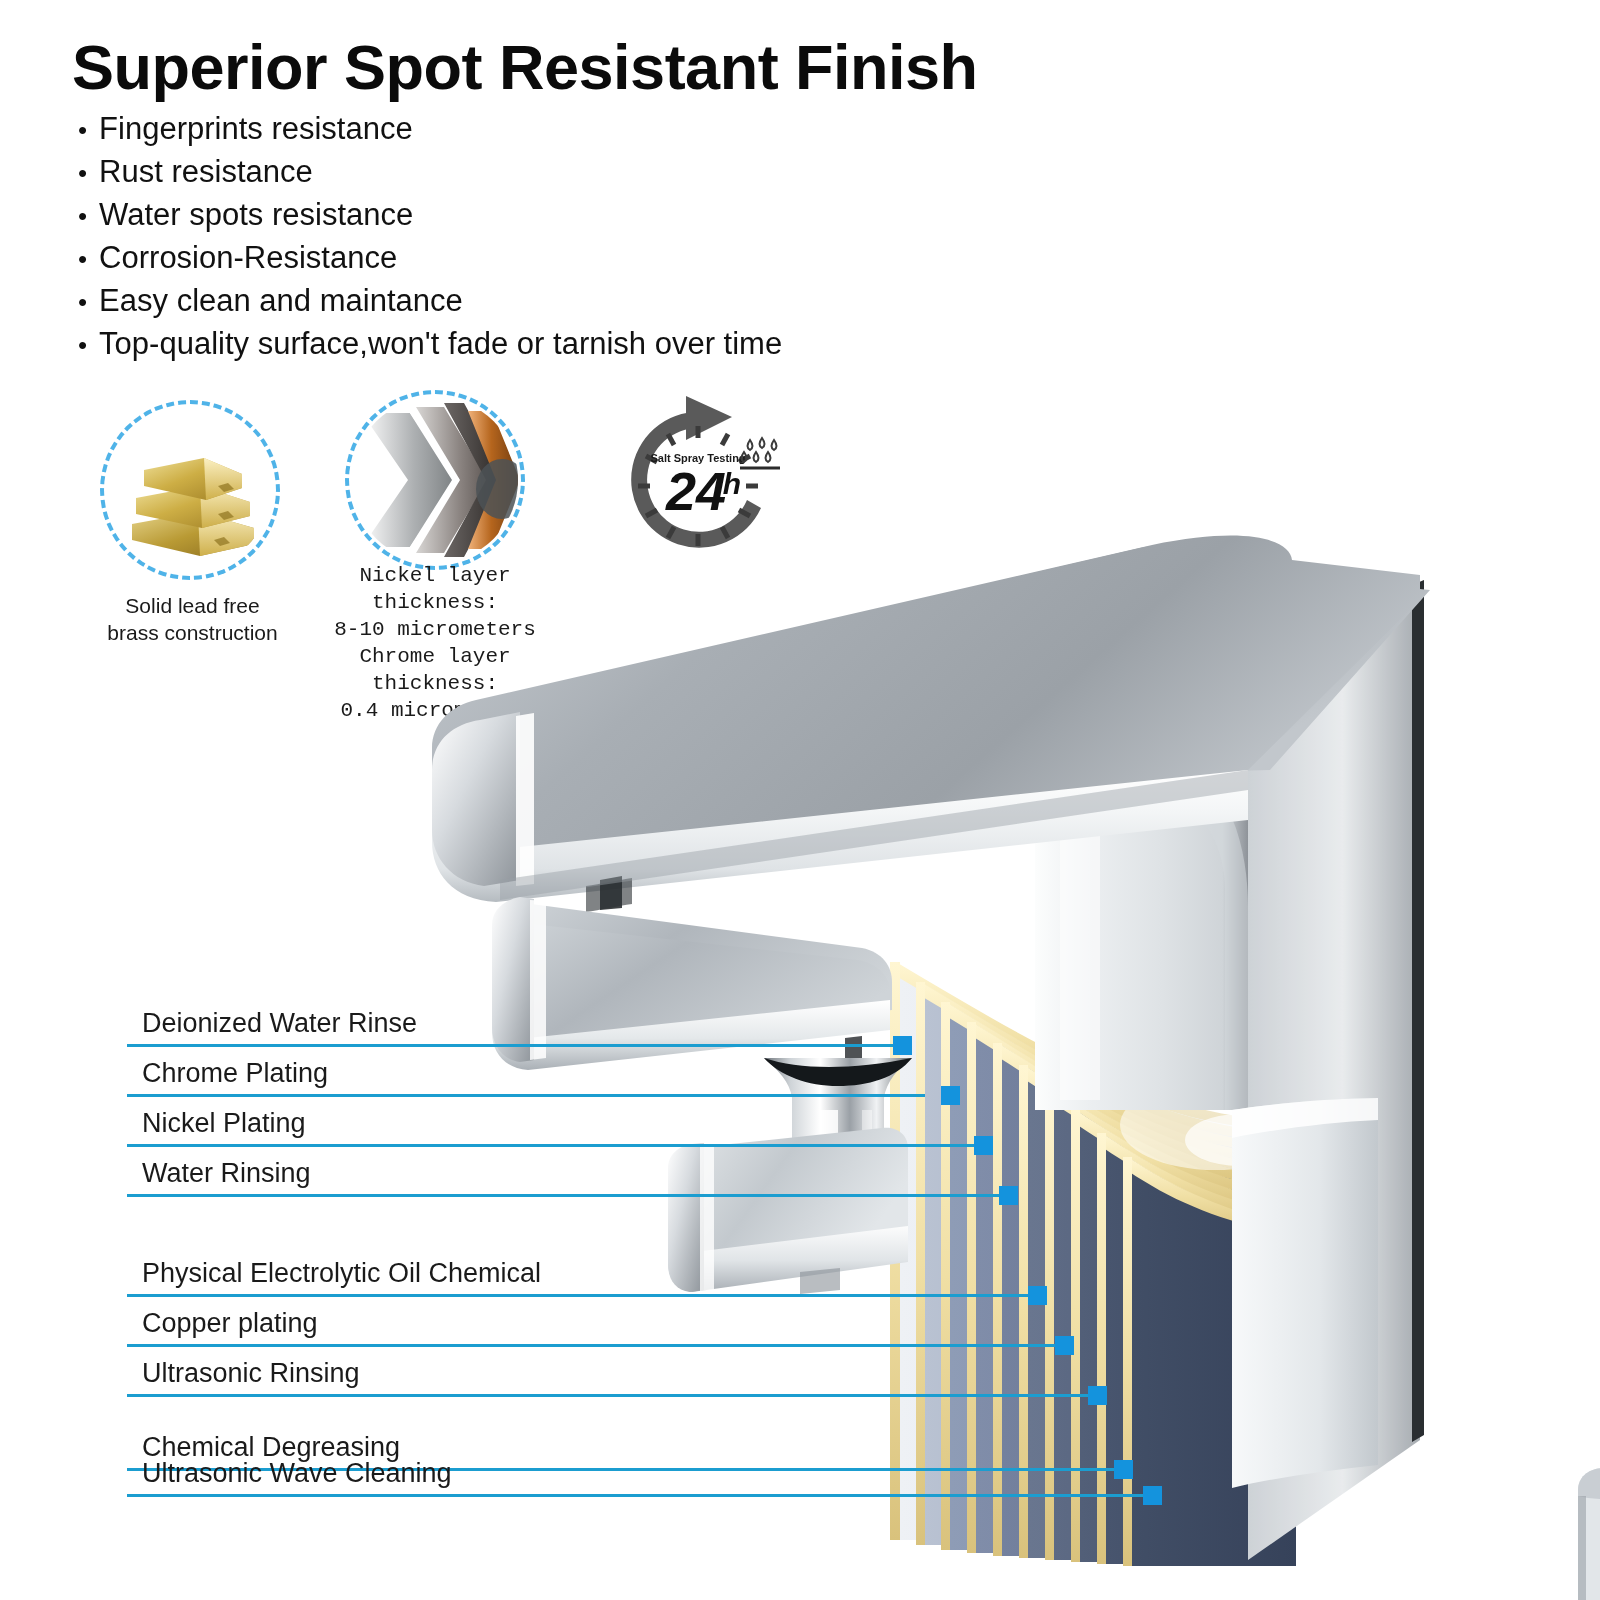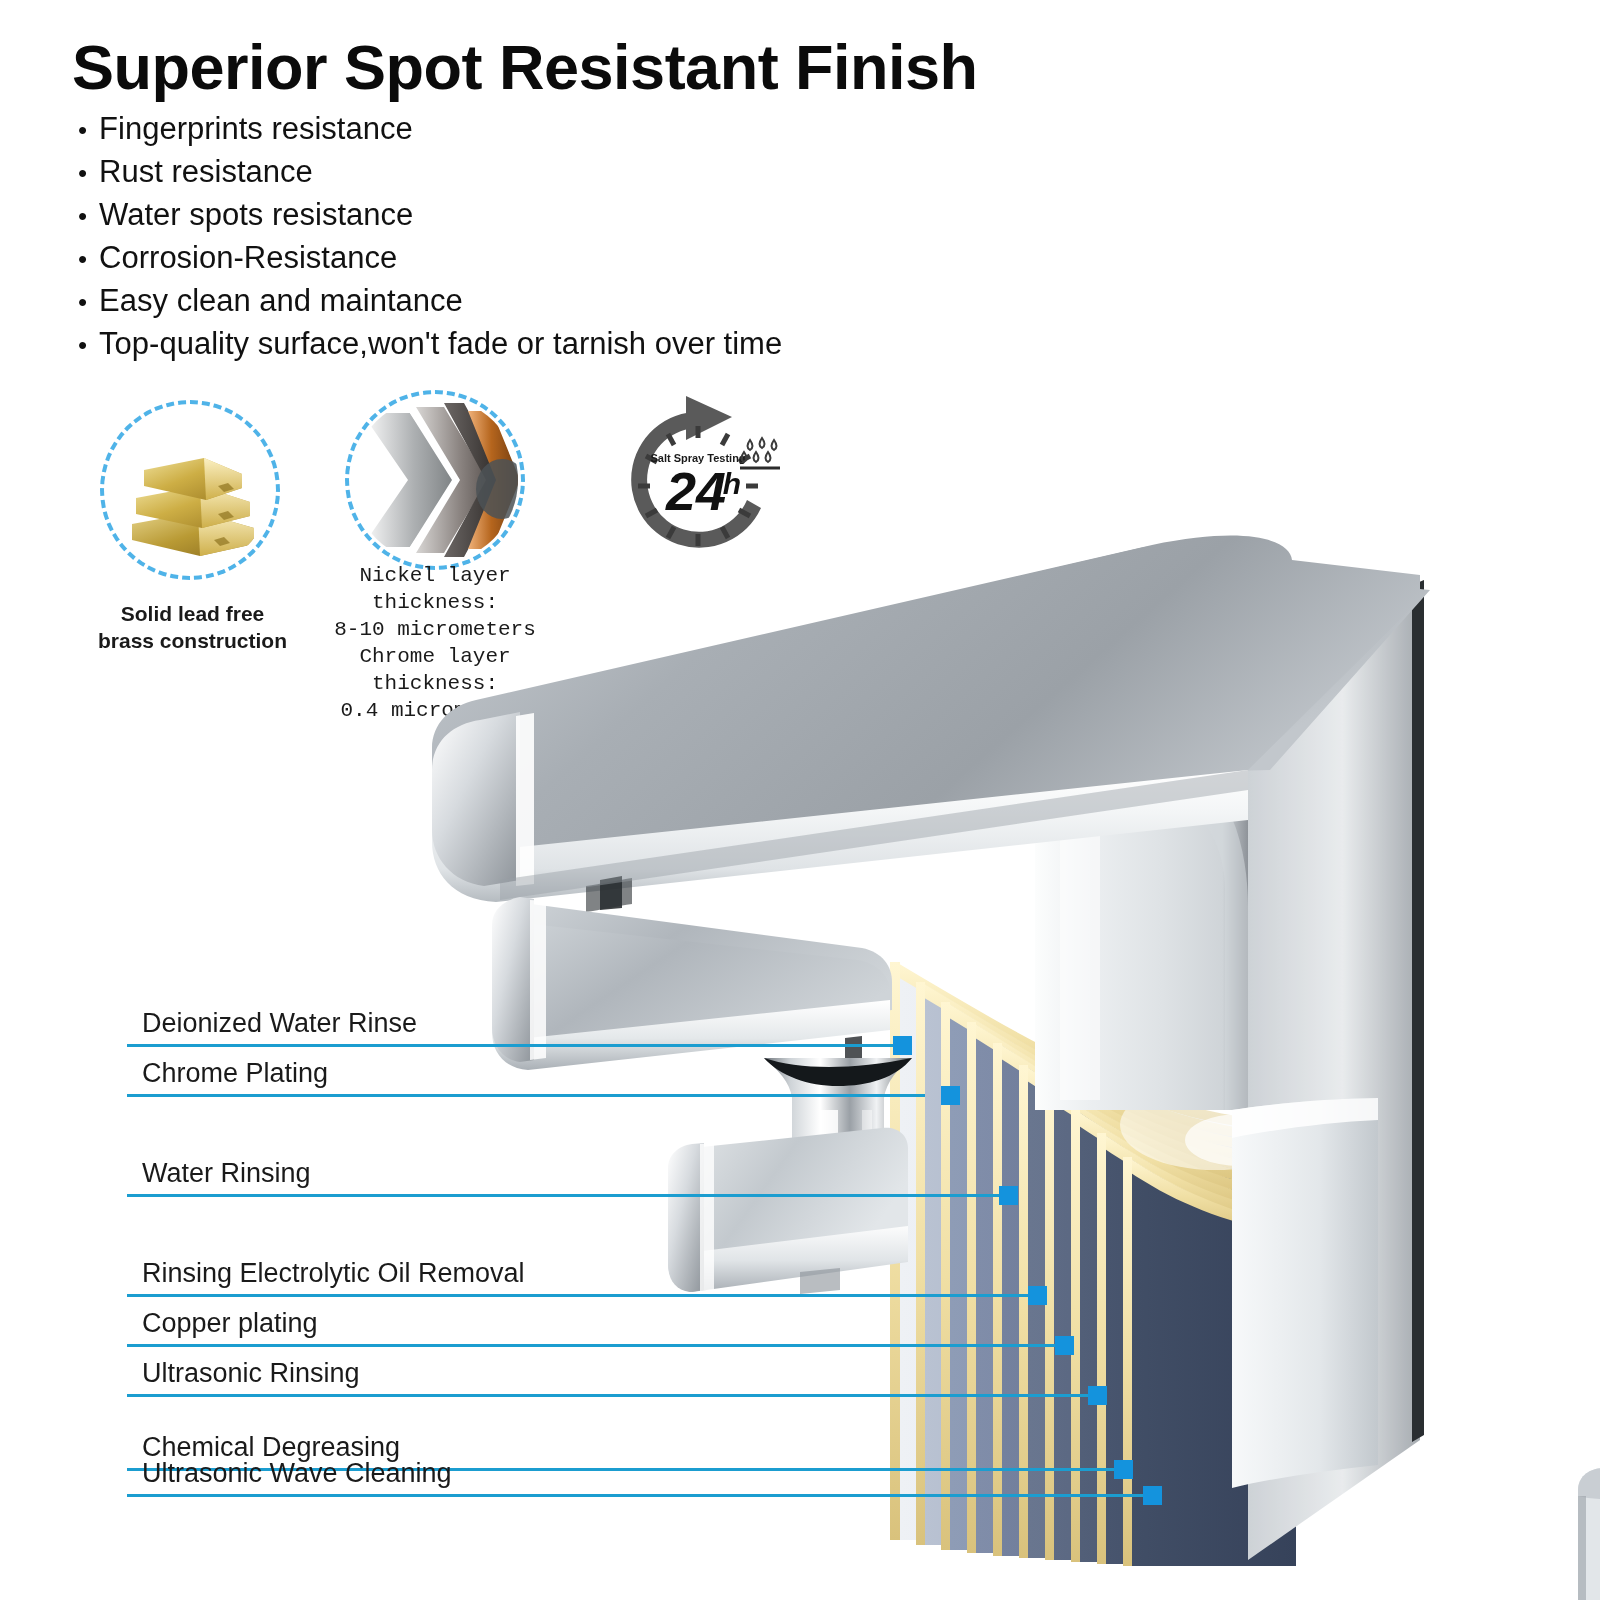--- a/index.html
+++ b/index.html
@@ -45,21 +45,21 @@
 
   
   #salt-badge { position:absolute; left:600px; top:10px; width:200px; height:175px; }
   #salt-badge svg { display:block; }
 
   .cap {
     position:absolute; text-align:center;
     font-family:"Liberation Sans", sans-serif;
     font-size:21px; line-height:27px; color:#1a1a1a;
   }
-  #brass-cap { left:60px; top:220px; width:265px;font-weight:bold; }
+  #brass-cap { left:60px; top:212px; width:265px; }
   #layer-cap  { left:300px; top:182px; width:270px;font-family:Liberation Mono, monospace; }
   #layer-cap .l { display:block; }
 
   
   #faucet { position:absolute; left:0; top:0; width:1600px; height:1600px; pointer-events:none; }
 
   
   #process-list { position:absolute; left:0; top:12px; width:1440px; height:1600px; }
   .proc-row { position:absolute; left:0; height:50px; }
   .proc-label {
@@ -490,27 +490,32 @@
     <div class="proc-row" style="top: 985px; width: 1600px;">
       <div class="proc-label">Deionized Water Rinse</div>
       <div class="proc-underline" style="width: 770px; top: 47px;"></div>
       <div class="proc-marker" style="left: 893px; top: 39px;"></div>
     </div>
     <div class="proc-row" style="top: 1035px; width: 1600px;">
       <div class="proc-label">Chrome Plating</div>
       <div class="proc-underline" style="width: 798px; top: 47px;"></div>
       <div class="proc-marker" style="left: 941px; top: 39px;"></div>
     </div>
+    <div class="proc-row" style="top: 1085px; width: 1600px;">
+      <div class="proc-label">Nickel Plating</div>
+      <div class="proc-underline" style="width: 858px; top: 47px;"></div>
+      <div class="proc-marker" style="left: 974px; top: 39px;"></div>
+    </div>
     <div class="proc-row" style="top: 1135px; width: 1600px;">
       <div class="proc-label">Water Rinsing</div>
       <div class="proc-underline" style="width: 872px; top: 47px;"></div>
       <div class="proc-marker" style="left: 999px; top: 39px;"></div>
     </div>
     <div class="proc-row" style="top: 1235px; width: 1600px;">
-      <div class="proc-label">Rinsing Electrolytic Oil Removal</div>
+      <div class="proc-label">Physical Electrolytic Oil Chemical</div>
       <div class="proc-underline" style="width: 920px; top: 47px;"></div>
       <div class="proc-marker" style="left: 1028px; top: 39px;"></div>
     </div>
     <div class="proc-row" style="top: 1285px; width: 1600px;">
       <div class="proc-label">Copper plating</div>
       <div class="proc-underline" style="width: 942px; top: 47px;"></div>
       <div class="proc-marker" style="left: 1055px; top: 39px;"></div>
     </div>
     <div class="proc-row" style="top: 1335px; width: 1600px;">
       <div class="proc-label">Ultrasonic Rinsing</div>

